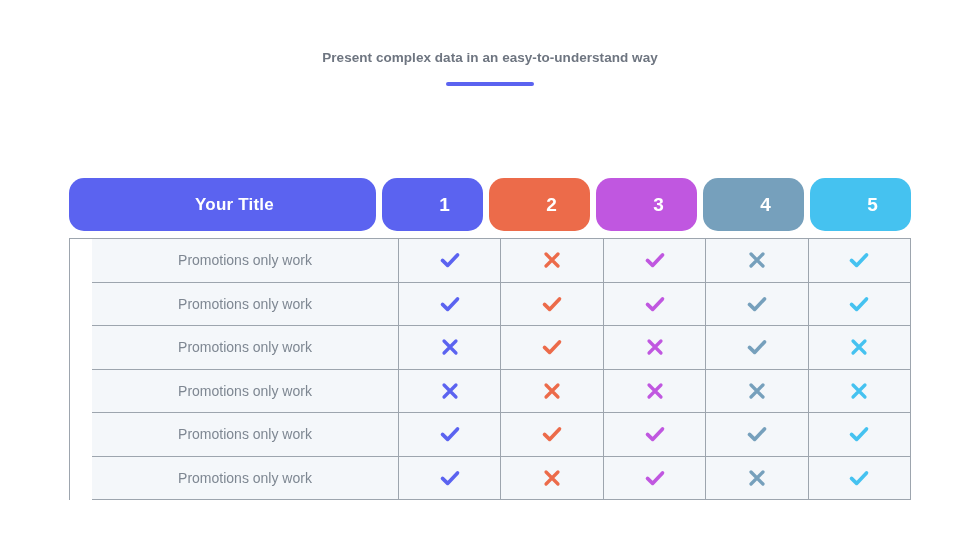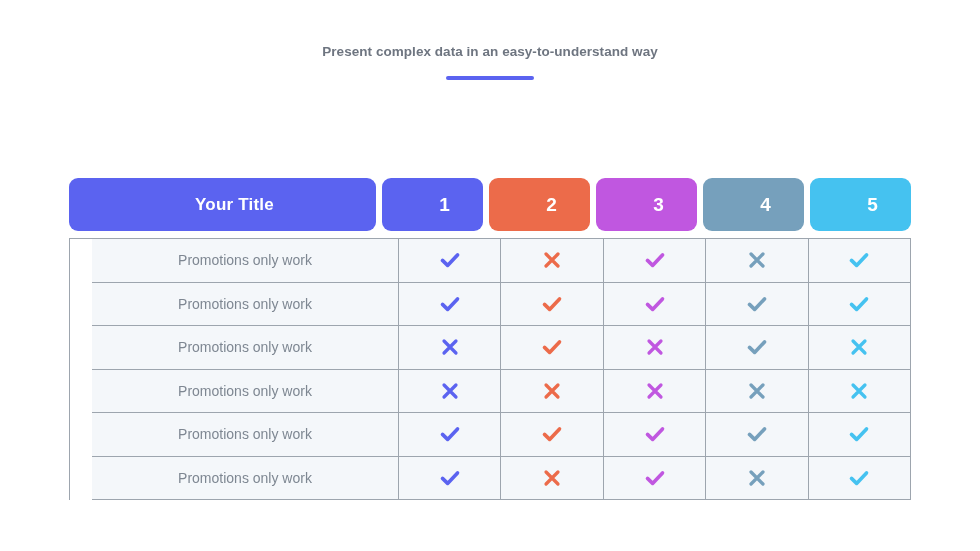--- a/index.html
+++ b/index.html
@@ -25,21 +25,21 @@
     font-weight: bold;
     color: #152D6E;
     letter-spacing: -0.4px;
     line-height: 1.05;
     margin: 0;
   }
   .slide-subtitle {
     font-size: 13.5px;
     font-weight: bold;
     color: #6E7580;
-    margin: 8px 0 0 0;
+    margin: 14px 0 0 0;
     letter-spacing: 0.05px;
   }
   .accent-bar {
     width: 88px;
     height: 4px;
     background: #5B63F0;
     border-radius: 2px;
     margin: 17px auto 0 auto;
   }
 
@@ -50,21 +50,21 @@
     top: 178px;
     width: 842px;
   }
 
   .head-row {
     display: flex;
     gap: 6px;
     height: 53px;
   }
   .head-cell {
-    border-radius: 9px;
+    border-radius: 15px;
     display: flex;
     align-items: center;
     justify-content: center;
     color: #ffffff;
     font-weight: bold;
     box-sizing: border-box;
     padding-left: 24px;
   }
   .head-cell.first {
     flex: 0 0 307px;

